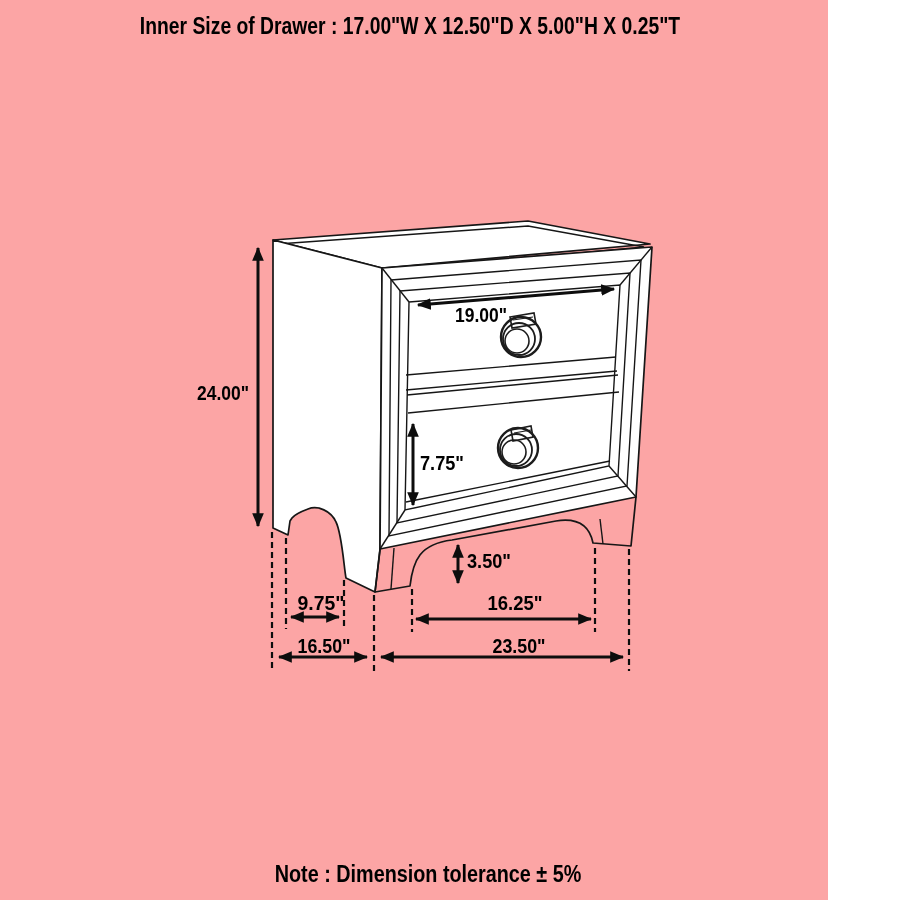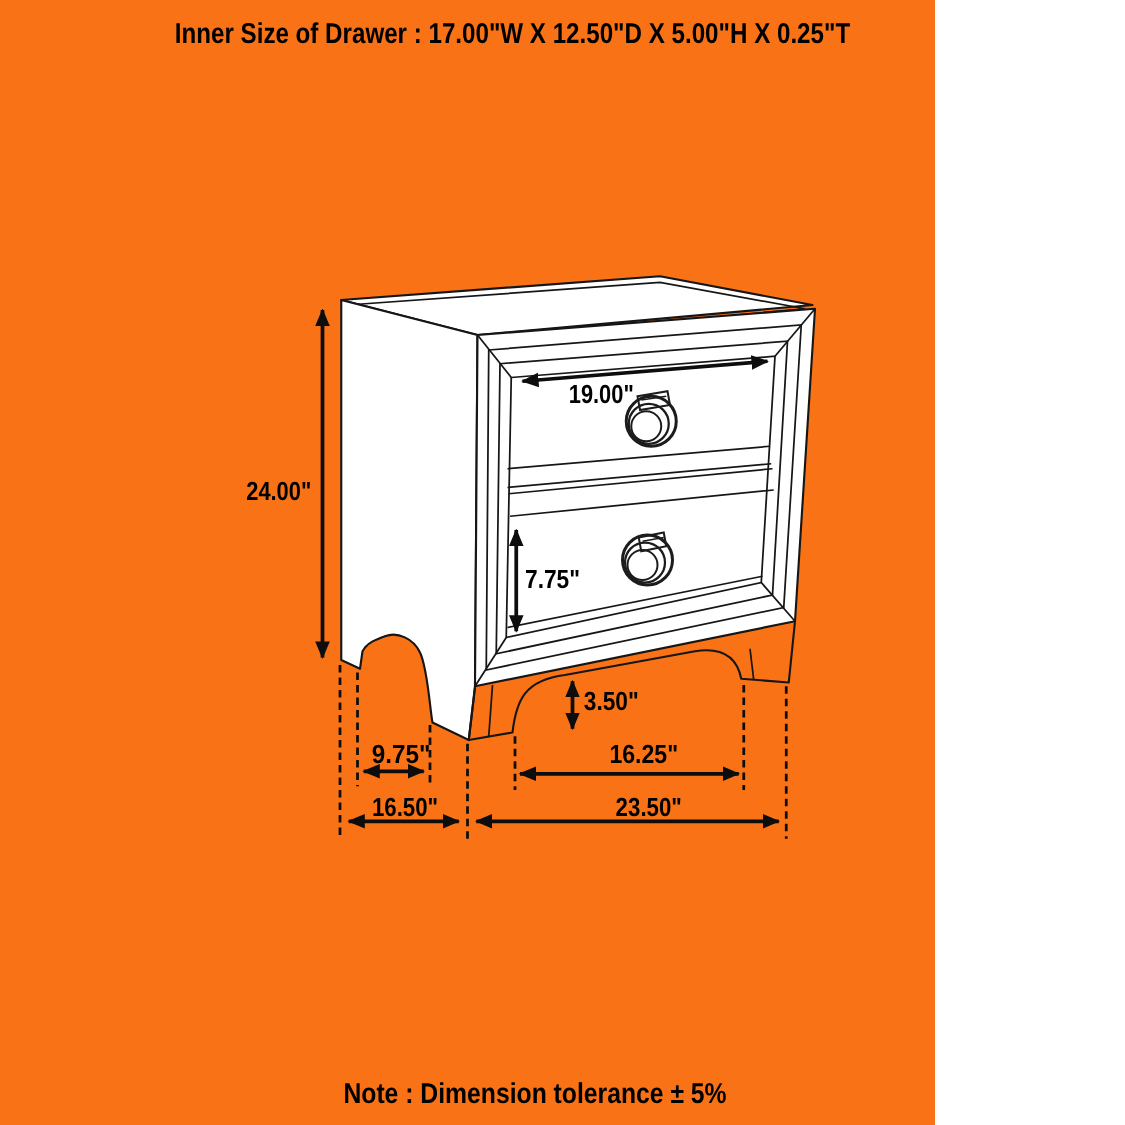--- a/index.html
+++ b/index.html
@@ -1,17 +1,17 @@
 <!DOCTYPE html>
 <html><head>
 <meta charset="utf-8">
 <style>
   html,body{margin:0;padding:0;background:#fff;}
   .canvas{
-    position:relative;width:748px;height:900px;background:#f97316;
+    position:relative;width:828px;height:900px;background:#fca5a5;
     font-family:"Liberation Sans",sans-serif;overflow:hidden;
   }
   .headline{
     position:absolute;top:13px;left:410px;
     transform:translateX(-50%) scaleX(0.84);transform-origin:center top;
     font-size:23px;font-weight:bold;color:#000;white-space:nowrap;
   }
   .footnote{
     position:absolute;top:861px;left:428px;
     transform:translateX(-50%) scaleX(0.86);transform-origin:center top;

